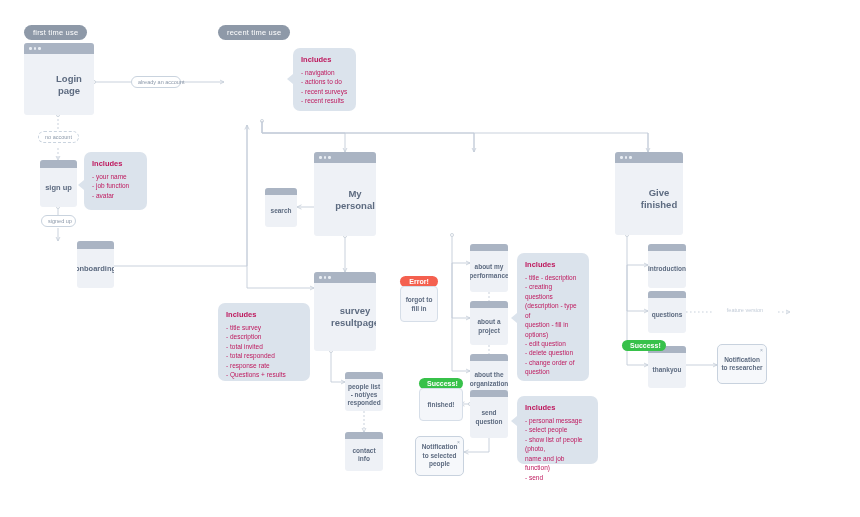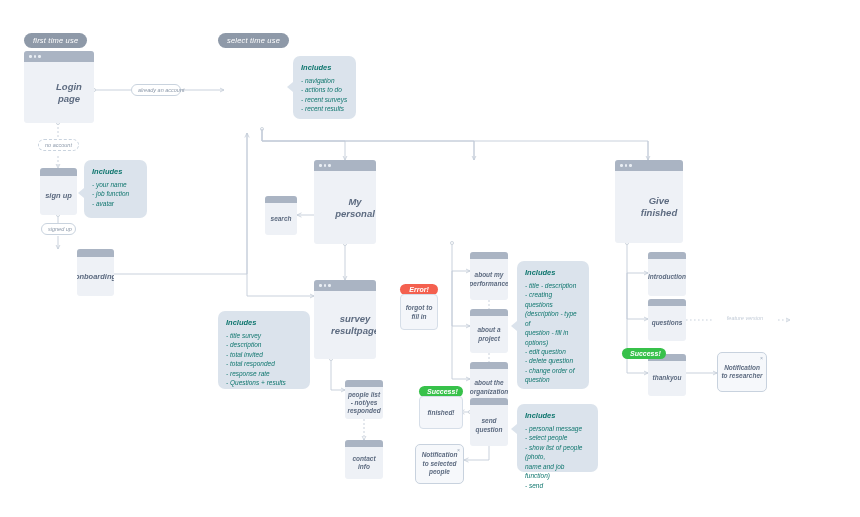--- a/index.html
+++ b/index.html
@@ -3,21 +3,21 @@
 <meta charset="utf-8">
 <style>
   html,body{margin:0;padding:0;}
   body{
     width:860px;height:517px;
     background:#ffffff;
     font-family:"Liberation Sans", sans-serif;
     overflow:hidden;
     position:relative;
   }
-  #canvas{position:absolute;left:0;top:8px;width:860px;height:369px;font-style:italic;}
+  #canvas{position:absolute;left:0;top:0;width:860px;height:369px;}
   #svglayer{position:absolute;left:0;top:0;width:860px;height:517px;pointer-events:none;}
 
   
   .phase-tag{
     position:absolute;
     background:#8e99a8;
     color:#ffffff;
     font-size:7.5px;
     letter-spacing:.2px;
     border-radius:9px;
@@ -107,21 +107,21 @@
   .badge.error{background:#f4604f;}
   .badge.success{background:#37c14a;}
 
   
   .note{
     position:absolute;
     background:#dbe3ec;
     border-radius:7px;
     box-sizing:border-box;
     padding:7px 8px;
-    color:#0f766e;
+    color:#be185d;
   }
   .note .note-title{font-size:7.5px;font-weight:bold;margin-bottom:4px;}
   .note ul{list-style:none;margin:0;padding:0;}
   .note li{font-size:6.5px;line-height:1.45;white-space:pre-wrap;}
   .note .tip{
     position:absolute;width:0;height:0;
     border-top:5px solid transparent;
     border-bottom:5px solid transparent;
     border-right:6px solid #dbe3ec;
     left:-6px;
@@ -205,21 +205,21 @@
       <path d="M627 265 L627 311 L648 311" fill="none" marker-end="url(#arw)"></path>
       <path d="M627 265 L627 365 L648 365" fill="none" marker-end="url(#arw)"></path>
 
       <line x1="682" y1="365" x2="717" y2="365" marker-start="url(#dot)" marker-end="url(#arw)"></line>
 
       <line x1="686" y1="312" x2="790" y2="312" stroke-dasharray="1.6,2.4" marker-end="url(#arw)"></line>
     </g>
   </svg>
 
   <div class="phase-tag" style="left:24px;top:25px;">first time use</div>
-  <div class="phase-tag" style="left:218px;top:25px;">select time use</div>
+  <div class="phase-tag" style="left:218px;top:25px;">recent time use</div>
 
   <div class="screen lg" style="left:24px;top:43px;width:70px;height:72px;">
     <div class="bar">
       <span class="dots">
           <i></i>
           <i></i>
           <i></i>
         </span>
     </div>
     <div class="title">Login page</div>

